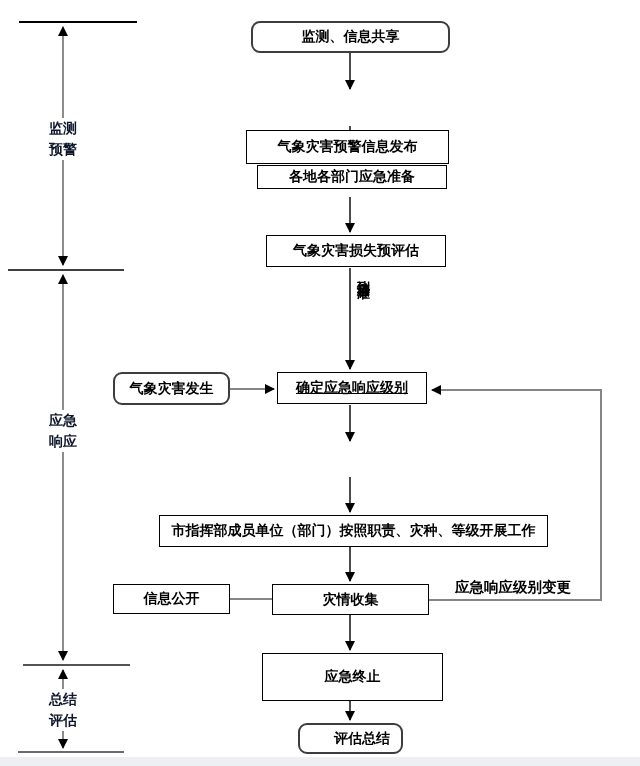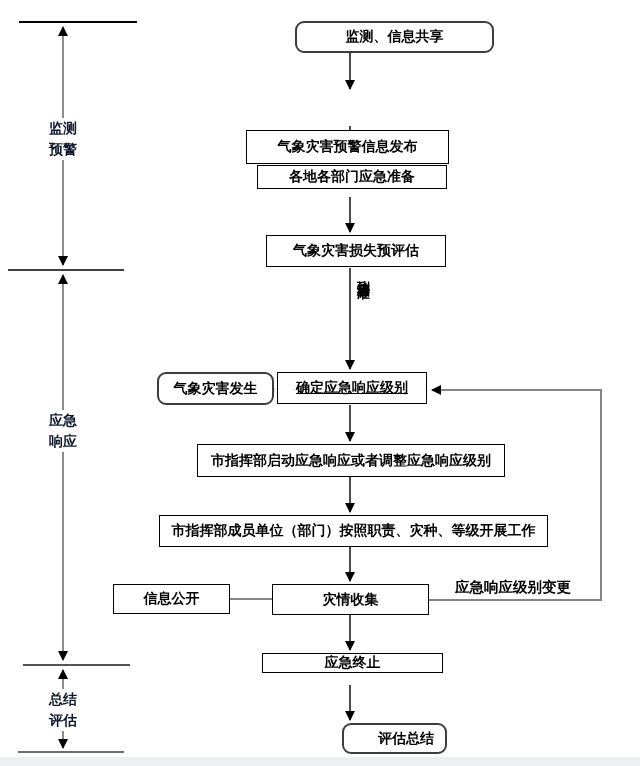--- a/index.html
+++ b/index.html
@@ -26,21 +26,20 @@
     justify-content: center;
     font-size: 14px;
     font-weight: bold;
     color: #000000;
     white-space: nowrap;
     z-index: 2;
   }
   .node.rounded {
     border: 2px solid #3d3d3d;
     border-radius: 9px;
-    margin-left: 44px;
   }
   .axis-label {
     position: absolute;
     width: 50px;
     text-align: center;
     font-size: 14px;
     font-weight: bold;
     line-height: 21px;
     color: #0f172a;
     white-space: pre-line;
@@ -141,30 +140,27 @@
   </div>
   <div class="node" style="left:257px; top:165px; width:190px; height:24px;">
     <span>各地各部门应急准备</span>
   </div>
   <div class="node" style="left:266px; top:235px; width:180px; height:32px;justify-content:center;">
     <span>气象灾害损失预评估</span>
   </div>
   <div class="node" style="left:277px; top:372px; width:150px; height:32px;text-decoration:underline;">
     <span>确定应急响应级别</span>
   </div>
-  <div class="node" style="left:197px; top:444px; width:308px; height:33px;">
-    <span>市指挥部启动应急响应或者调整应急响应级别</span>
-  </div>
   <div class="node" style="left:159px; top:515px; width:389px; height:32px;">
     <span>市指挥部成员单位（部门）按照职责、灾种、等级开展工作</span>
   </div>
   <div class="node" style="left:272px; top:584px; width:157px; height:31px;">
     <span>灾情收集</span>
   </div>
-  <div class="node" style="left:262px; top:653px; width:181px; height:20px;">
+  <div class="node" style="left:262px; top:653px; width:181px; height:48px;">
     <span>应急终止</span>
   </div>
   <div class="node rounded" style="left:298px; top:723px; width:105px; height:31px;padding-left:23px;">
     <span>评估总结</span>
   </div>
 
   <div class="node rounded" style="left:113px; top:372px; width:117px; height:33px;">
     <span>气象灾害发生</span>
   </div>
   <div class="node" style="left:113px; top:584px; width:117px; height:30px;">

